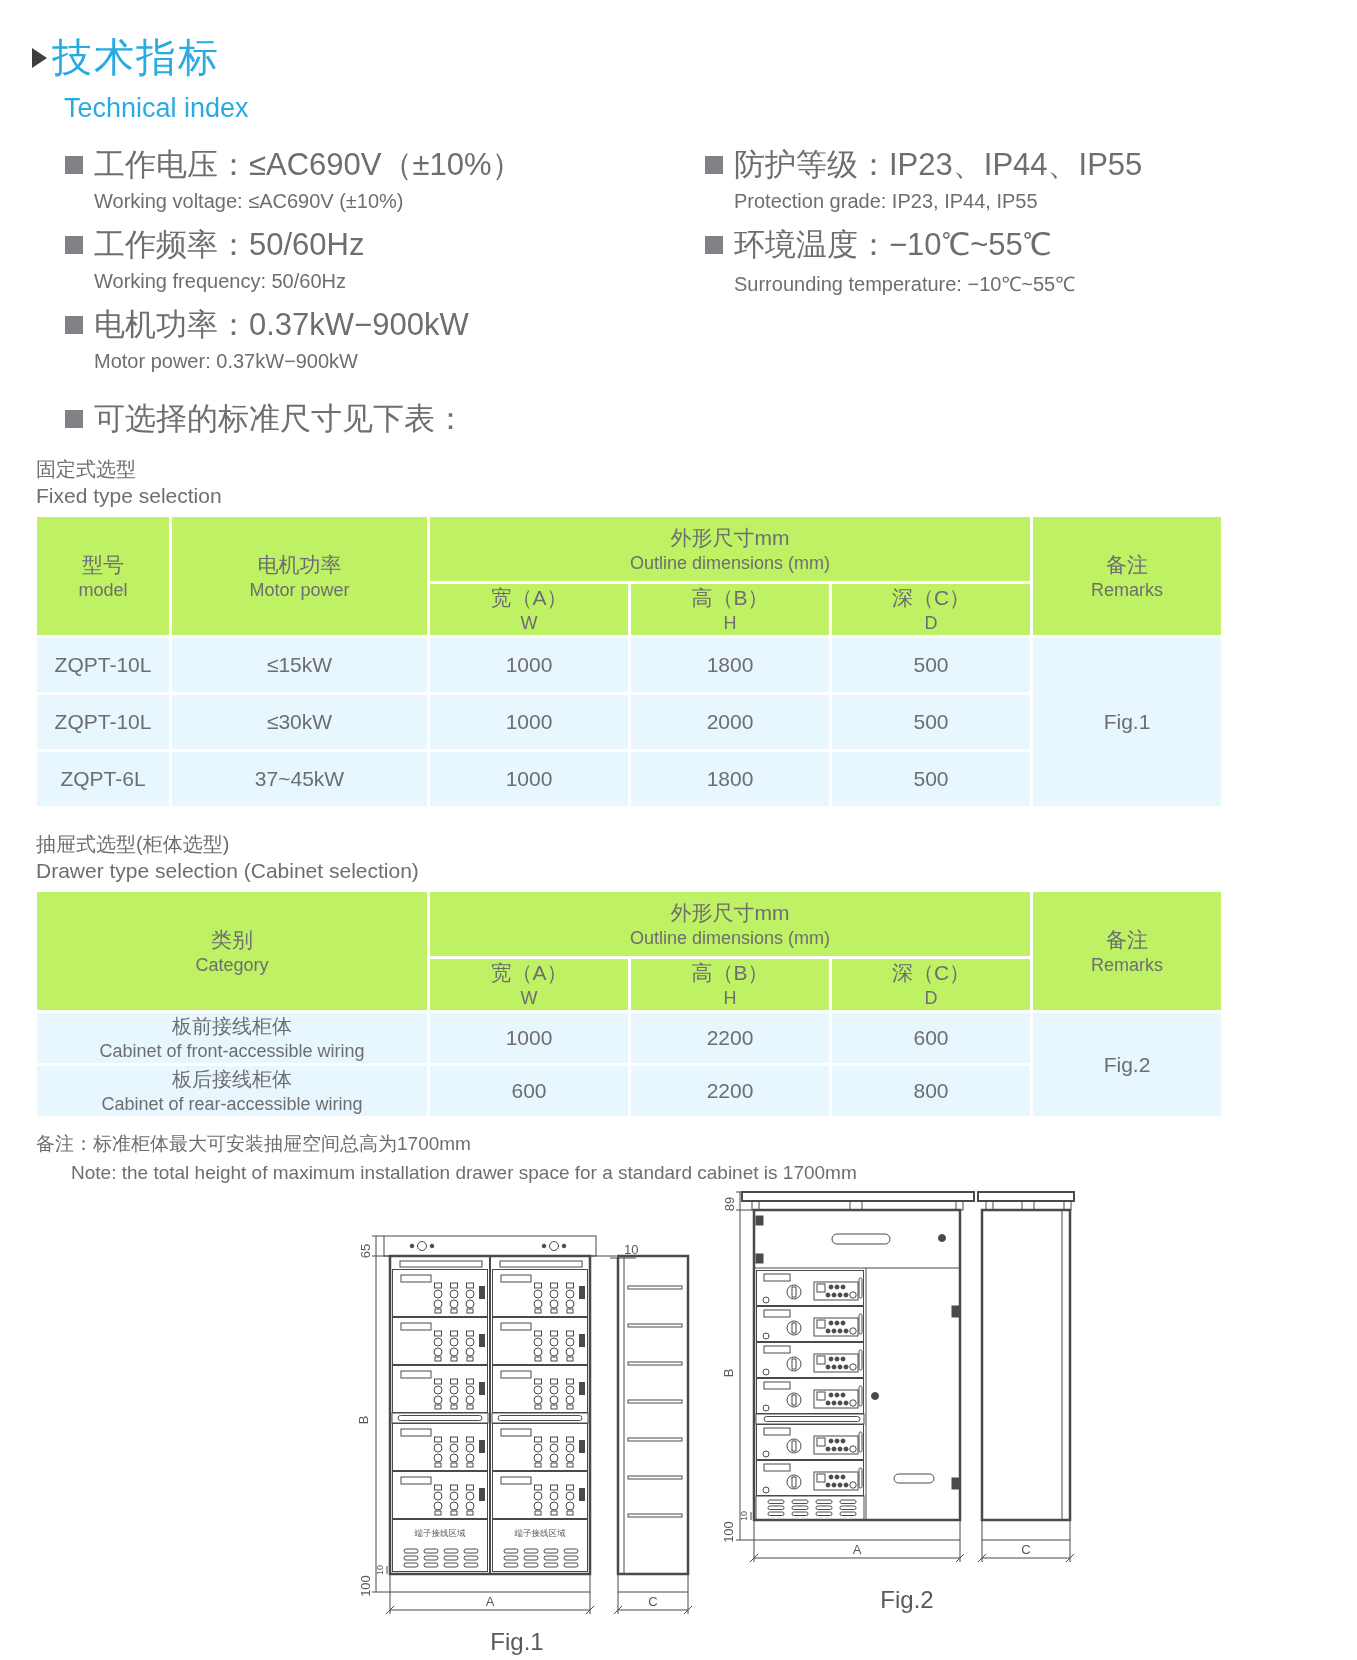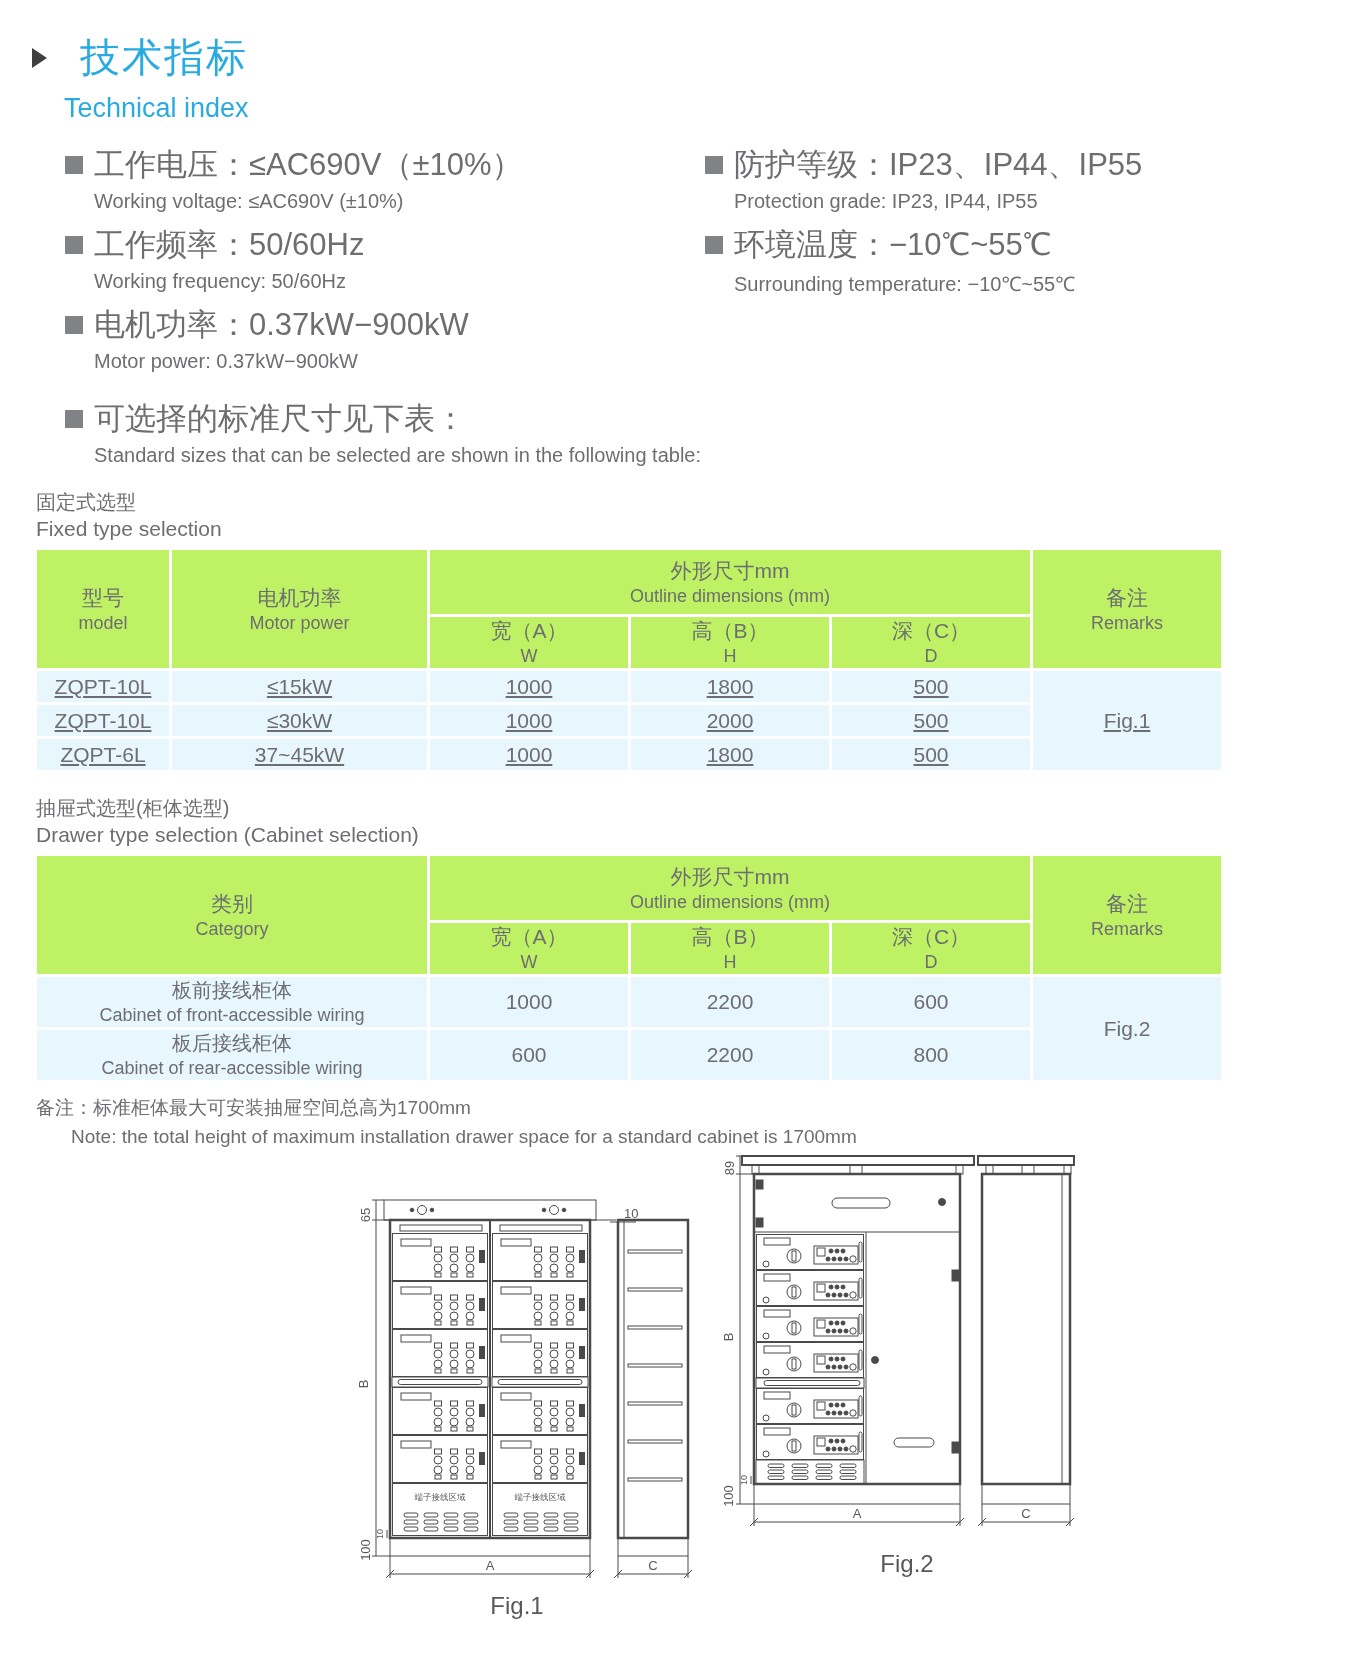--- a/index.html
+++ b/index.html
@@ -1,21 +1,21 @@
 <!DOCTYPE html>
 <html><head>
 <meta charset="utf-8">
 <style>
   * { margin:0; padding:0; box-sizing:border-box; }
   html,body { background:#ffffff; }
   body { font-family:"Liberation Sans", sans-serif; color:#6d6e71; }
   .page { position:relative; width:1357px; height:1660px; background:#fff; overflow:hidden; }
 
   
-  .title-row { display:flex; align-items:center; gap:33px; padding:30px 0 0 32px; }
+  .title-row { display:flex; align-items:center; gap:5px; padding:30px 0 0 32px; }
   .tri-icon { width:0; height:0; border-left:15px solid #3f3f41; border-top:10px solid transparent; border-bottom:10px solid transparent; }
   .page-title { color:#29abe2; font-size:40px; font-weight:400; letter-spacing:2px; }
   .page-subtitle { color:#29abe2; font-size:27px; margin:8px 0 0 64px; }
 
   
   .specs { display:grid; grid-template-columns:640px auto; margin:26px 0 0 65px; }
   .spec-item { margin-bottom:17px; }
   .spec-zh { display:flex; align-items:center; font-size:31px; line-height:30px; }
   .bullet { width:18px; height:18px; background:#808285; margin-right:11px; flex:0 0 auto; }
   .spec-en { font-size:20px; margin:10px 0 0 29px; }
@@ -27,21 +27,21 @@
   .section-label .en { font-size:21px; margin-top:1px; }
 
   
   table.spec-table { border-collapse:separate; border-spacing:3px; table-layout:fixed; margin:6px 0 0 34px; }
   .spec-table th { background:#bef264; font-weight:400; color:#6d6e71; text-align:center; vertical-align:middle; }
   .spec-table td { background:#e8f6fd; color:#6d6e71; text-align:center; vertical-align:middle; font-size:21px; }
   .zh-line { display:block; font-size:21px; line-height:27px; }
   .en-line { display:block; font-size:18px; line-height:24px; }
   .h-tier1 { height:64px; }
   .h-tier2 { height:48px; }
-  .r1 { height:31px;text-decoration:underline; }
+  .r1 { height:54px; }
   .r2 { height:48px; }
   .cat-zh { display:block; font-size:20px; line-height:26px; }
   .cat-en { display:block; font-size:18px; line-height:24px; }
 
   
   .foot-note { margin:12px 0 0 36px; }
   .foot-note .zh { font-size:19px; }
   .foot-note .en { font-size:19px; margin-top:5px;margin-left:35px; }
 
   
@@ -107,21 +107,20 @@
         <div class="spec-en">Surrounding temperature: −10℃~55℃</div>
       </div>
     </div>
   </div>
 
   <div class="spec-item sizes-note">
     <div class="spec-zh">
         <span class="bullet"></span>
         <span>可选择的标准尺寸见下表：</span>
       </div>
-    <div class="spec-en">Standard sizes that can be selected are shown in the following table:</div>
   </div>
 
   <div class="section-label">
     <div class="zh">固定式选型</div>
     <div class="en">Fixed type selection</div>
   </div>
 
   <table class="spec-table">
     <colgroup>
         <col style="width:132px">

